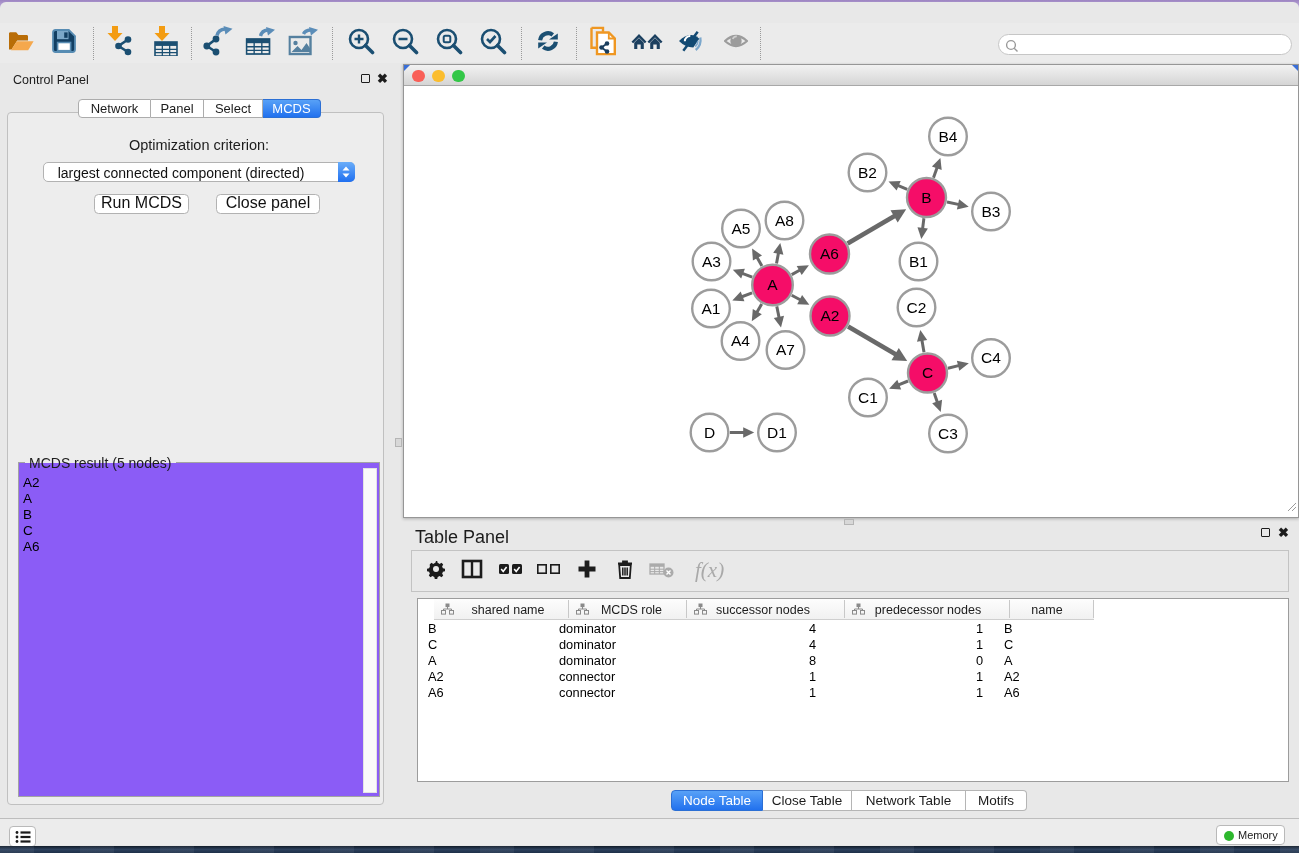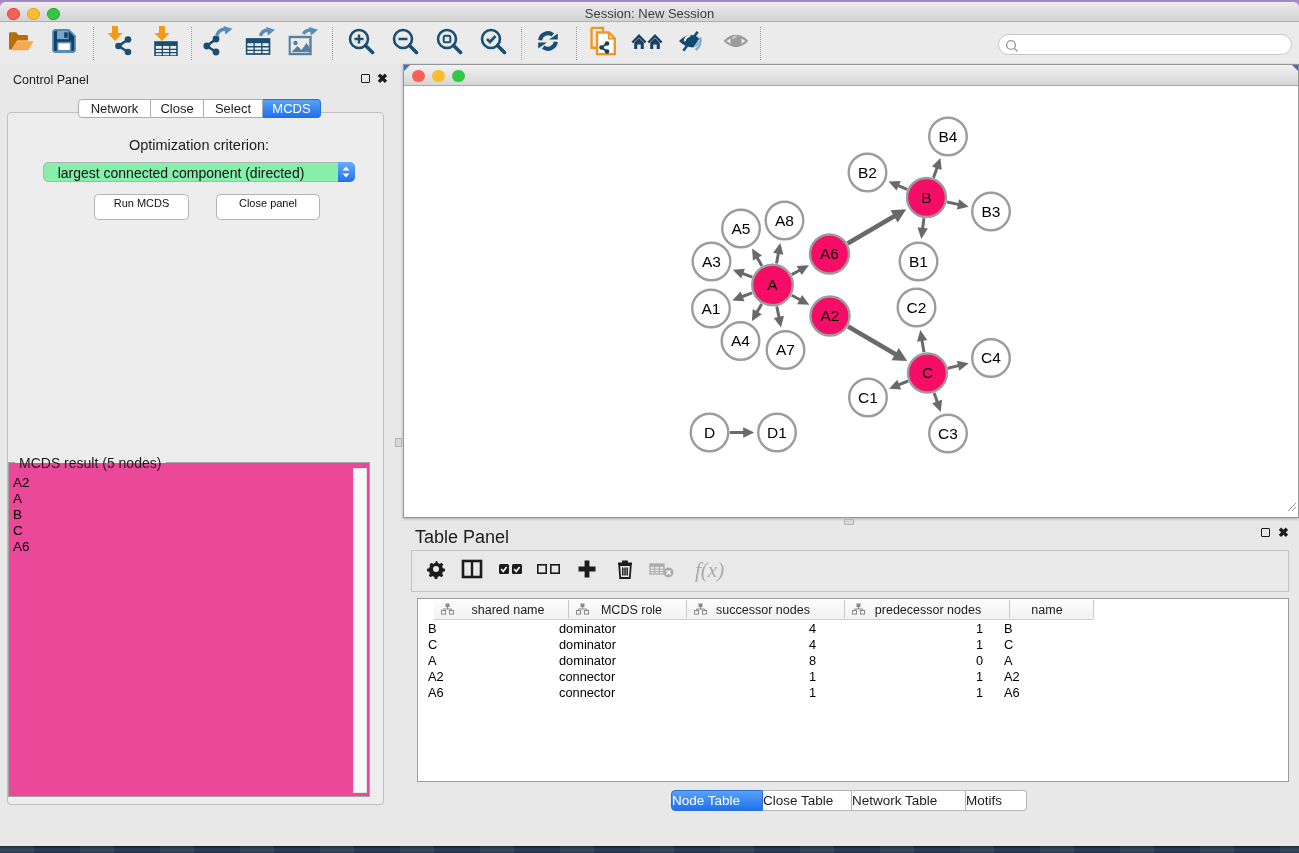--- a/index.html
+++ b/index.html
@@ -28,26 +28,26 @@
 #cp-title{position:absolute;left:13px;top:10px;font-size:12.5px;color:#1c1c1c}
 .wfloat{position:absolute;width:9px;height:9px;border:1.6px solid #1c1c1c;border-radius:1px}
 .wclose{position:absolute;font-size:13px;font-weight:bold;color:#1c1c1c;line-height:10px}
 #cp-box{position:absolute;left:7px;top:49px;width:377px;height:693px;background:#ededed;border:1px solid #c0c0c0;border-radius:4px}
 #cp-tabs{position:absolute;left:78px;top:36px;height:19px;display:flex;z-index:3}
 .cptab{height:19px;line-height:18px;font-size:13px;color:#1c1c1c;text-align:center;background:#fff;border:1px solid #acacac;border-left:none}
 .cptab.first{border-left:1px solid #acacac;border-radius:4px 0 0 4px}
 .cptab.last{border-radius:0 4px 4px 0}
 .cptab.sel{background:linear-gradient(#58a1f7,#2171ee);color:#fff;border-color:#2b6fd4}
 #opt-label{position:absolute;left:4px;top:74px;width:390px;text-align:center;font-size:14.5px;color:#1c1c1c}
-#combo{position:absolute;left:43px;top:99px;width:312px;height:20px;background:#86efac;border:1px solid #b2b2b2;border-radius:5px}
+#combo{position:absolute;left:43px;top:99px;width:312px;height:20px;background:#ffffff;border:1px solid #b2b2b2;border-radius:5px}
 #combo .txt{position:absolute;left:0;top:2px;width:274px;text-align:center;font-size:14px;color:#111}
 #combo .cap{position:absolute;right:-1px;top:-1px;width:17px;height:20px;background:linear-gradient(#6aadf9,#1f6ff0);border-radius:0 5px 5px 0}
 #combo .cap svg{position:absolute;left:3.4px;top:3px}
-.btn{position:absolute;top:131px;height:26px;background:#fff;border:1px solid #b2b2b2;border-radius:4.5px;font-size:11px;text-align:center;line-height:16.5px;color:#111}
-#fieldset{position:absolute;left:8px;top:400px;width:362px;height:334px;background:#ec4899;border:1px solid #a3a3a3;border-top:none}
+.btn{position:absolute;top:131px;height:20px;background:#fff;border:1px solid #b2b2b2;border-radius:4.5px;font-size:16px;text-align:center;line-height:16.5px;color:#111}
+#fieldset{position:absolute;left:18px;top:400px;width:362px;height:334px;background:#8b5cf6;border:1px solid #a3a3a3;border-top:none}
 #fieldset .bl{position:absolute;left:-1px;top:-1px;height:1px;width:7px;background:#a3a3a3}
 #fieldset .br{position:absolute;right:-1px;top:-1px;height:1px;left:157px;background:#a3a3a3}
 #fieldset .leg{position:absolute;left:8px;top:-8px;font-size:14px;color:#1c1c1c;background:transparent;padding:0 2px}
 #fieldset ul{list-style:none;position:absolute;left:4px;top:12px;font-size:13.5px;color:#000;line-height:16px}
 #fieldset .scroll{position:absolute;right:2px;top:5px;width:14px;height:325px;background:#fafafa;border:1px solid #e3e3e3}
 
 
 #net{position:absolute;left:403px;top:1px;width:896px;height:454px;background:#fff;border:1px solid #969696;box-shadow:0 1px 3px rgba(0,0,0,.25)}
 #net-title{position:absolute;left:0;top:0;width:100%;height:21px;background:linear-gradient(#f2f2f2,#d5d5d5);border-bottom:1px solid #a8a8a8}
 #net-title .t1{left:8px;background:#f95f57;top:4.5px}
@@ -69,37 +69,31 @@
 #thead{position:absolute;left:16px;top:0;width:660px;height:21px;background:linear-gradient(#fdfdfd,#f1f1f1);border-bottom:1px solid #cfcfcf}
 .th{position:absolute;top:0;height:20px}
 .th .sep{position:absolute;right:0;top:1px;height:18px;border-right:1px solid #c8c8c8}
 .th svg{position:absolute;left:7px;top:4px}
 .th .lab{position:absolute;left:13px;right:0;top:3.5px;text-align:center;font-size:12.5px;color:#1c1c1c}
 .trow{position:absolute;font-size:12.8px;color:#000;height:16px;line-height:16px}
 .c1{position:absolute;left:10px}.c2{position:absolute;left:141px}
 .c3{position:absolute;width:398px;text-align:right}.c4{position:absolute;width:565px;text-align:right}
 .c5{position:absolute;left:586px}
 #tp-tabs{position:absolute;left:268px;top:266px;height:21px;display:flex}
-.tptab{height:21px;line-height:20px;font-size:13.5px;color:#1c1c1c;text-align:left;background:#fff;border:1px solid #b5b5b5;border-left:none}
+.tptab{height:21px;line-height:20px;font-size:13.5px;color:#1c1c1c;text-align:center;background:#fff;border:1px solid #b5b5b5;border-left:none}
 .tptab.first{border-left:1px solid #b5b5b5;border-radius:4px 0 0 4px}
 .tptab.last{border-radius:0 4px 4px 0}
 .tptab.sel{background:linear-gradient(#58a1f7,#2171ee);color:#fff;border-color:#2b6fd4}
 .handle{position:absolute;background:#d8d8d8;border:1px solid #b5b5b5}
 .grip{position:absolute;right:1px;bottom:1px;z-index:5}
 </style></head>
 <body>
 <div id="desktop-top"></div>
 <div id="desktop-bottom"></div>
 <div id="app">
-  <div id="titlebar">
-    <div class="tl t1"></div>
-      <div class="tl t2"></div>
-      <div class="tl t3"></div>
-    <div id="titletext">Session: New Session</div>
-  </div>
   <div id="toolbar">
     <div class="tbi" style="left:21px"><svg width="26" height="21" viewBox="0 0 26 21">
           <path d="M1 19 V3.2 C1 2.4 1.6 1.8 2.4 1.8 H8.2 L10.4 4.4 H18.6 C19.4 4.4 20 5 20 5.8 V10 H9.2 L3.6 19 z" fill="#b96d07"></path>
           <path d="M8.8 10.8 H25.6 L20.2 19.8 H3 z" fill="#f5a84d"></path>
         </svg></div>
       <div class="tbi" style="left:64px"><svg width="24" height="24" viewBox="0 0 24 24">
           <path d="M1 3.5 q0-2.5 2.5-2.5 H16.8 L23 7.2 V20.5 q0 2.5-2.5 2.5 H3.5 q-2.5 0-2.5-2.5 z" fill="#123f63" stroke="#578cb3" stroke-width="1.8"></path>
           <rect x="5" y="2" width="11.5" height="8.2" fill="#7aa7c9"></rect>
           <rect x="12.2" y="3.4" width="3.4" height="5.4" fill="#123f63"></rect>
           <rect x="5.6" y="13.5" width="13" height="8.2" fill="#fff" stroke="#578cb3" stroke-width="1.6"></rect>
@@ -214,21 +208,21 @@
   </div>
   <div id="main">
 
 <div id="cp">
   <div id="cp-title">Control Panel</div>
   <div class="wfloat" style="left:361px;top:11px"></div>
   <div class="wclose" style="left:377px;top:11px">✖</div>
   <div id="cp-box"></div>
   <div id="cp-tabs">
     <div class="cptab first" style="width:73px">Network</div>
-    <div class="cptab" style="width:53px">Close</div>
+    <div class="cptab" style="width:53px">Panel</div>
     <div class="cptab" style="width:59px">Select</div>
     <div class="cptab last sel" style="width:58px">MCDS</div>
   </div>
   <div id="opt-label">Optimization criterion:</div>
   <div id="combo">
           <div class="txt">largest connected component (directed)</div>
           <div class="cap">
             <svg width="10" height="14" viewBox="0 0 10 14">
               <path d="M1.5 5.5 L5 1.5 L8.5 5.5 z" fill="#fff"></path>
               <path d="M1.5 8.5 L5 12.5 L8.5 8.5 z" fill="#fff"></path>
@@ -484,12 +478,28 @@
   </div>
   <div id="tp-tabs">
     <div class="tptab first sel" style="width:92px">Node Table</div>
     <div class="tptab" style="width:89px">Close Table</div>
     <div class="tptab" style="width:114px">Network Table</div>
     <div class="tptab last" style="width:61px">Motifs</div>
   </div>
 </div>
 
   </div>
+  <div id="statusbar">
+    <div class="sbtn" style="left:9px;top:7px;width:27px;height:21px">
+        <div style="position:absolute;left:5px;top:3px"><svg width="16" height="14" viewBox="0 0 16 14">
+            <circle cx="2" cy="2.5" r="1.4" fill="#1c1c1c"></circle>
+            <rect x="5.5" y="1.4" width="10" height="2.2" fill="#1c1c1c"></rect>
+            <circle cx="2" cy="7" r="1.4" fill="#1c1c1c"></circle>
+            <rect x="5.5" y="5.9" width="10" height="2.2" fill="#1c1c1c"></rect>
+            <circle cx="2" cy="11.5" r="1.4" fill="#1c1c1c"></circle>
+            <rect x="5.5" y="10.4" width="10" height="2.2" fill="#1c1c1c"></rect>
+          </svg></div>
+      </div>
+    <div class="sbtn" style="left:1216px;top:6px;width:69px;height:20px">
+      <div style="position:absolute;left:7px;top:5px;width:10px;height:10px;border-radius:50%;background:#2eb82e"></div>
+      <div style="position:absolute;left:21px;top:3px;font-size:11px;color:#1c1c1c">Memory</div>
+    </div>
+  </div>
 </div>
 </body></html>

